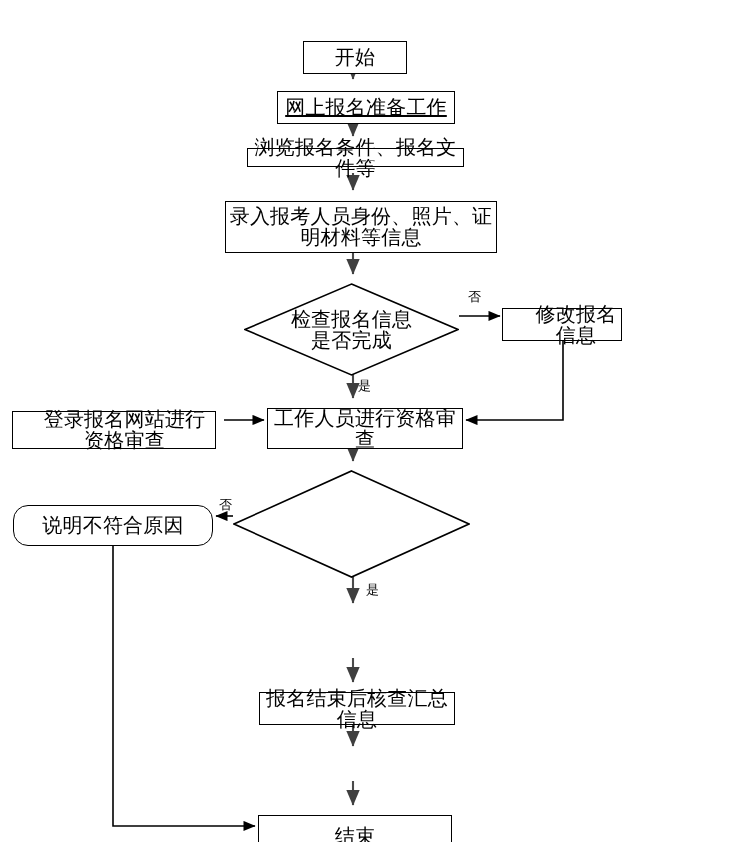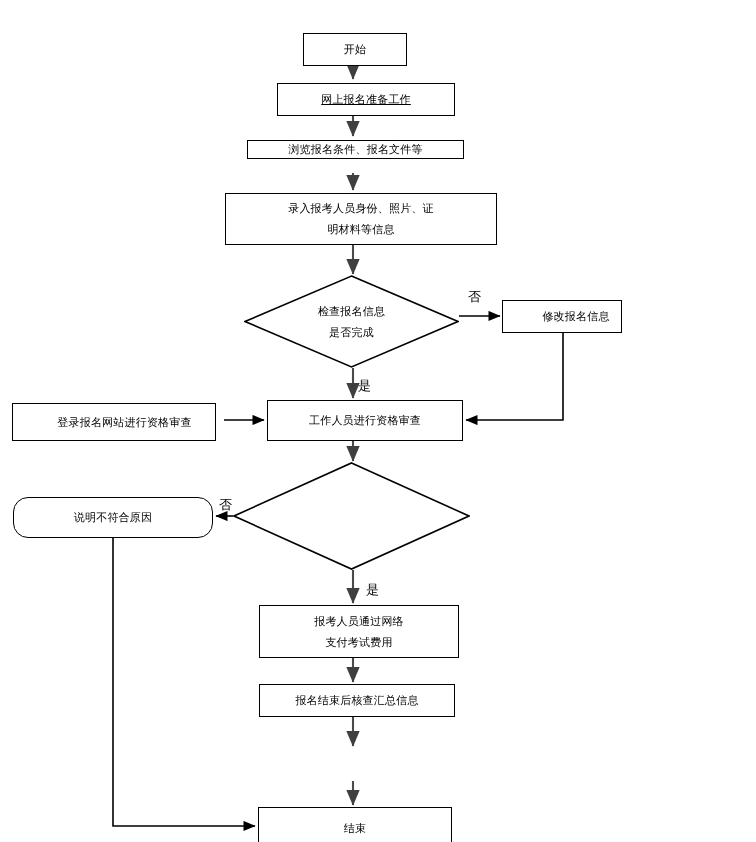--- a/index.html
+++ b/index.html
@@ -28,25 +28,26 @@
     height: 842px;
   }
   .node {
     position: absolute;
     box-sizing: border-box;
     display: flex;
     align-items: center;
     justify-content: center;
     text-align: center;
     color: #000000;
-    font-size: 11px;
+    font-size: 20px;
     line-height: 21px;
     letter-spacing: 0.2px;
     white-space: pre-line;
     z-index: 2;
+    margin-top: 8px;
   }
   .node.process,
   .node.terminator {
     border: 1px solid #000000;
     background: #ffffff;
   }
   .node.decision {
     background: transparent;
     border: 0;
   }
@@ -164,24 +165,20 @@
   <div class="node decision" style="left:233px; top:462px; width:237px; height:108px;">
     <svg class="diamond-svg" viewBox="0 0 237 108" preserveAspectRatio="none" xmlns="http://www.w3.org/2000/svg">
       <polygon points="118.5,1 236,54 118.5,107 1,54" fill="#ffffff" stroke="#000000" stroke-width="1.6"></polygon>
     </svg>
   </div>
 
   <div class="node process" style="left:13px; top:497px; width:200px; height:41px;border-radius:15px;">
     <span>说明不符合原因</span>
   </div>
 
-  <div class="node process" style="left:259px; top:605px; width:200px; height:53px;">
-    <span>报考人员通过网络
-支付考试费用</span>
-  </div>
 
   <div class="node process" style="left:259px; top:684px; width:196px; height:33px;">
     <span>报名结束后核查汇总信息</span>
   </div>
 
 
   <div class="node terminator" style="left:258px; top:807px; width:194px; height:42px;">
     <span>结束</span>
   </div>
 

